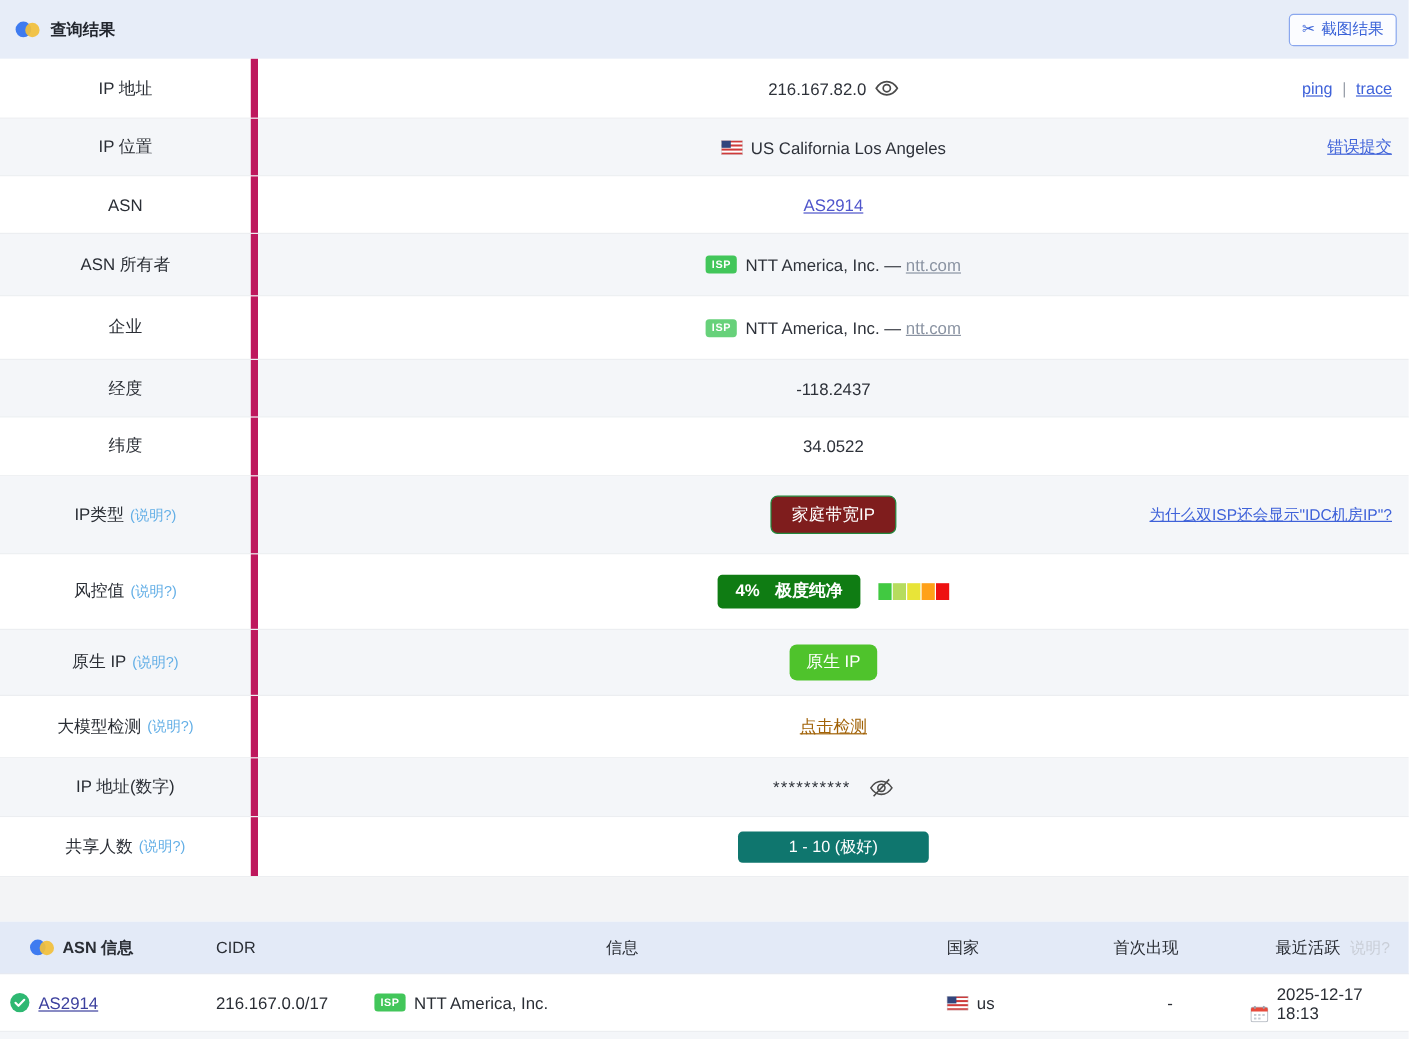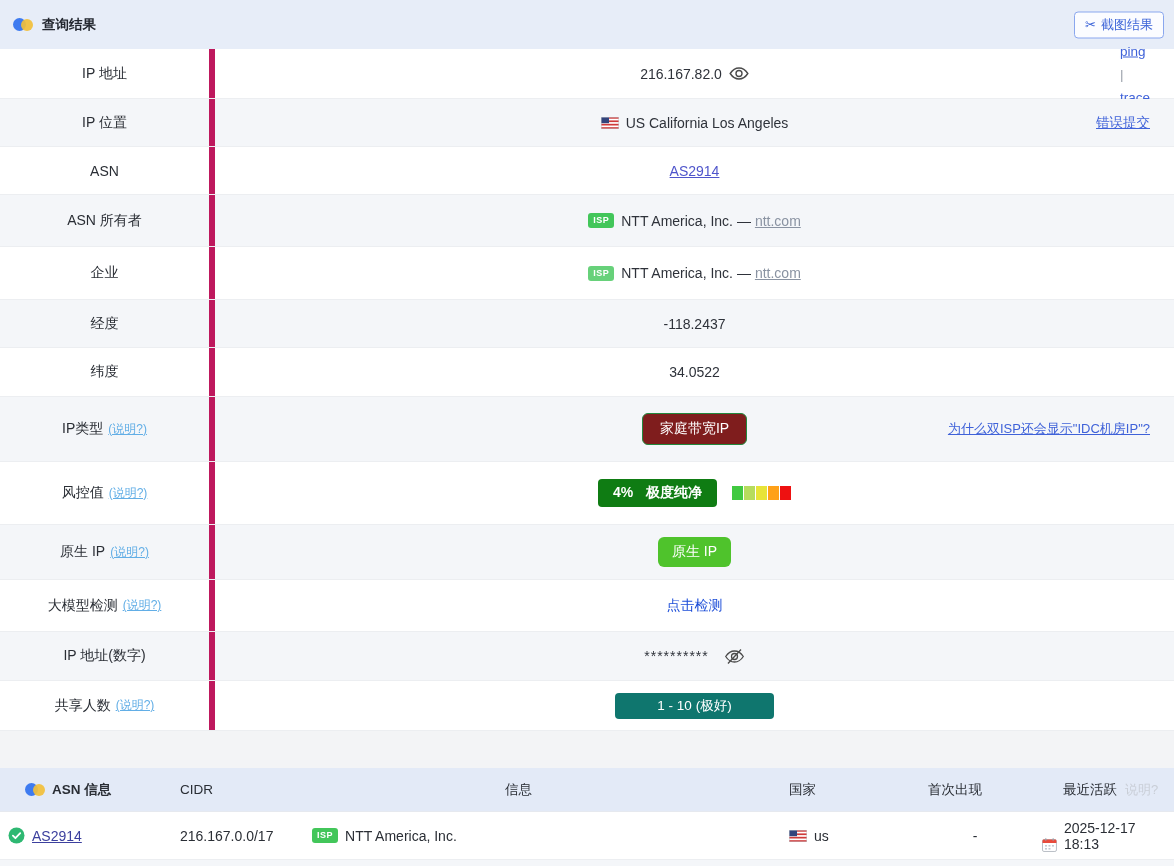--- a/index.html
+++ b/index.html
@@ -19,30 +19,30 @@
     background:#fbfcff; border-radius:4px; padding:3px 10px 4px; font-size:13px; cursor:pointer; }
   .scissors { font-size:13px; line-height:1; }
 
   
   .row { position:relative; display:flex; align-items:stretch;
     border-bottom:1px solid #eceef1; background:#fff; }
   .row.alt { background:#f4f6f9; }
   .cell-label { width:215px; flex:0 0 215px; display:flex; align-items:center;
     justify-content:center; gap:5px; border-right:6px solid #be185d;
     font-size:14px; color:#2a2e35; }
-  .hint { font-size:12px; color:#62aee6; text-decoration:underline; cursor:pointer; }
+  .hint { font-size:12px; color:#62aee6; cursor:pointer; }
   .cell-value { flex:1; display:flex; align-items:center; justify-content:center;
     gap:7px; font-size:14px; color:#2e323a; }
-  .extra { position:absolute; right:24px; top:50%; transform:translateY(-50%);
-    font-size:13.5px; display:flex; align-items:flex-start; gap:8px;flex-direction:column; }
+  .extra { position:absolute; right:14px; top:50%; transform:translateY(-50%);
+    font-size:13.5px; display:flex; align-items:flex-end; gap:8px; }
   .blue-link { color:#3f62d9; text-decoration:underline; cursor:pointer; }
   .sep { color:#9aa0aa; text-decoration:none; }
   .purple-link { color:#4f55cb; text-decoration:underline; cursor:pointer; }
   .gray-link { color:#8a93a2; text-decoration:underline; cursor:pointer; }
-  .sky-link { color:#1d4ed8; cursor:pointer; }
+  .sky-link { color:#a16207; text-decoration:underline; cursor:pointer; }
 
   .badge-isp { background:#42c65a; color:#fff; font-size:9px; font-weight:bold;
     padding:3px 5px; border-radius:3px; letter-spacing:.5px; line-height:1; }
   .badge-isp.faded { opacity:.8; }
 
   .btn-home { background:#7f1d1d; border:1px solid #22883d; color:#fff;
     border-radius:6px; padding:6px 17px; font-size:14px; cursor:default; }
   .risk-badge { background:#0f7c13; color:#fff; border-radius:4px; font-weight:bold;
     font-size:14px; padding:5px 15px; display:flex; gap:13px; }
   .risk-bar { display:flex; gap:1px; margin-left:8px; }

